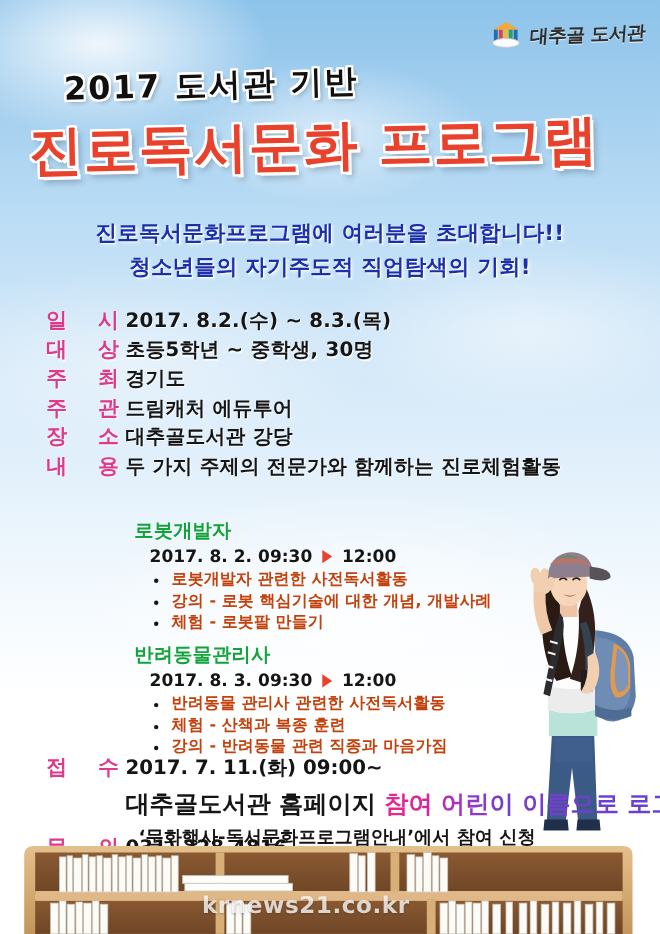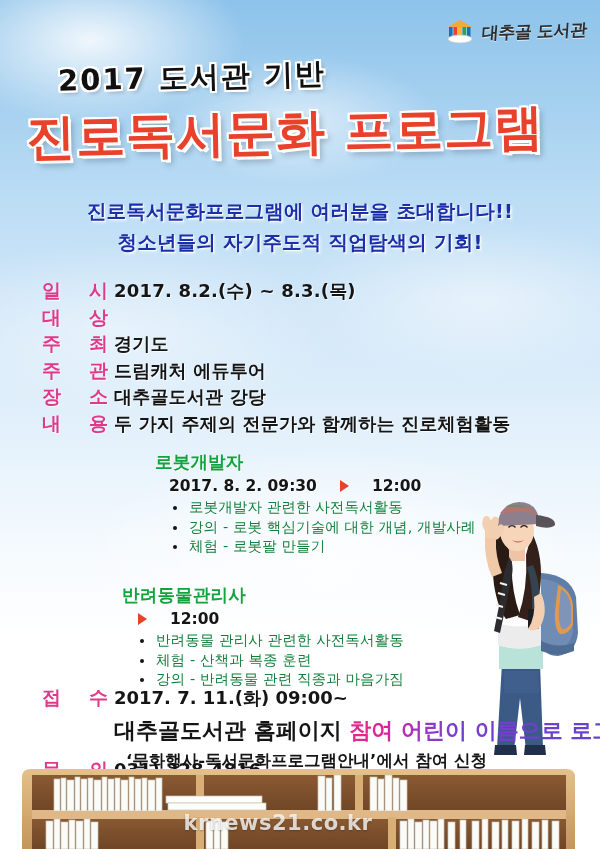--- a/index.html
+++ b/index.html
@@ -111,50 +111,50 @@
     font-size:18px;font-weight:700;
     letter-spacing:.2px;
     text-shadow:1px 1px 0 rgba(255,255,255,.75);
     white-space:nowrap;
   }
 
   
   .prog{
     position:absolute;left:122px;width:400px;
   }
-  .prog-a{top:450px;margin-left:33px;}
+  .prog-a{top:470px;}
   .prog-b{top:583px;}
   .prog-title{
     color:#12a33c;
     font-size:17.5px;font-weight:700;
     letter-spacing:.2px;
     text-shadow:1px 1px 0 rgba(255,255,255,.9);
     margin-bottom:3px;
   }
   .prog-time{
     color:#151515;font-size:15.5px;font-weight:700;
     margin-left:14px;margin-bottom:3px;
-    display:flex;align-items:center;gap:21px;
+    display:flex;align-items:center;gap:7px;
     text-shadow:1px 1px 0 rgba(255,255,255,.8);
   }
   .arrow{
     display:inline-block;
     width:0;height:0;
     border-left:9px solid #e8412c;
     border-top:6px solid transparent;
     border-bottom:6px solid transparent;
     margin:0 2px;
   }
   .prog-list{
     margin:0;padding:0;list-style:none;
   }
   .prog-list li{
     position:relative;
     padding-left:34px;
-    font-size:14.5px;font-weight:400;color:#15803d;
+    font-size:14.5px;font-weight:700;color:#c2410c;
     line-height:19.5px;
     letter-spacing:.1px;
     text-shadow:1px 1px 0 rgba(255,255,255,.75);
     white-space:nowrap;
   }
   .prog-list li:before{
     content:"";
     position:absolute;left:18px;top:8px;
     width:4px;height:4px;border-radius:50%;
     background:#151515;
@@ -257,20 +257,21 @@
         <span>일</span>
         <span>시</span>
       </div>
       <div class="info-value">2017. 8.2.(수)  ~  8.3.(목)</div>
     </div>
     <div class="info-row">
       <div class="info-label">
         <span>대</span>
         <span>상</span>
       </div>
+      <div class="info-value">초등5학년  ~  중학생, 30명</div>
     </div>
     <div class="info-row">
       <div class="info-label">
         <span>주</span>
         <span>최</span>
       </div>
       <div class="info-value">경기도</div>
     </div>
     <div class="info-row">
       <div class="info-label">
@@ -305,20 +306,21 @@
     <ul class="prog-list">
       <li>로봇개발자 관련한 사전독서활동</li>
       <li>강의 - 로봇 핵심기술에 대한 개념, 개발사례</li>
       <li>체험 - 로봇팔 만들기</li>
     </ul>
   </div>
 
   <div class="prog prog-b">
     <div class="prog-title">반려동물관리사</div>
     <div class="prog-time">
+      <span>2017. 8. 3. 09:30</span>
       <span class="arrow"></span>
       <span>12:00</span>
     </div>
     <ul class="prog-list">
       <li>반려동물 관리사 관련한 사전독서활동</li>
       <li>체험 - 산책과 복종 훈련</li>
       <li>강의 - 반려동물 관련 직종과 마음가짐</li>
     </ul>
   </div>
 

